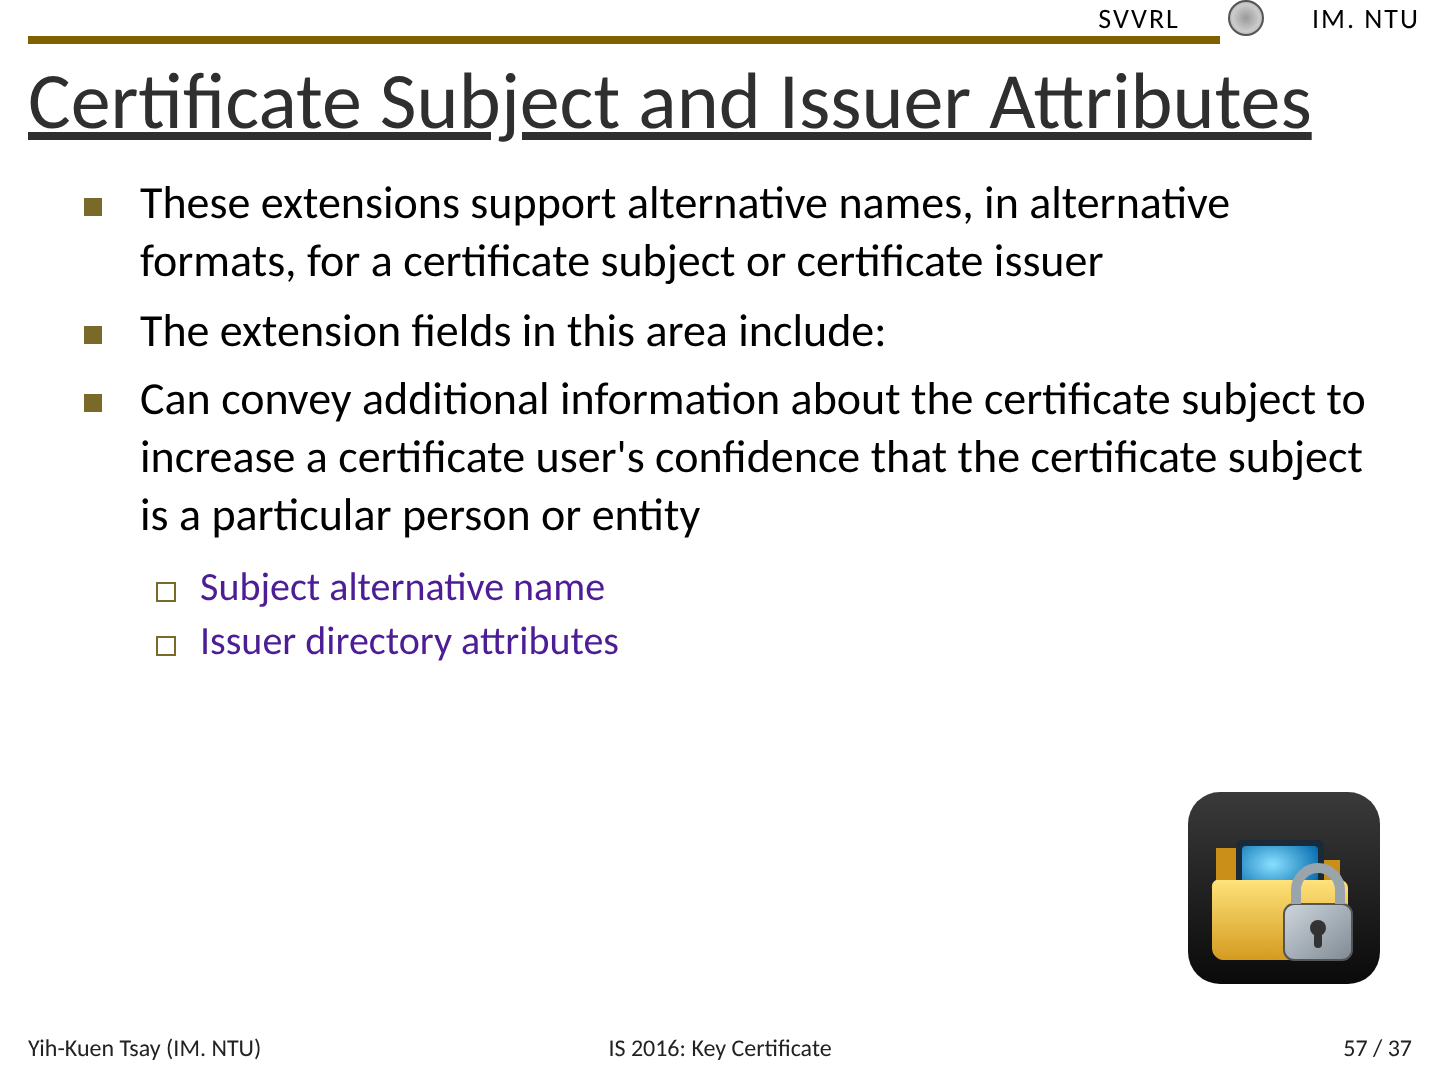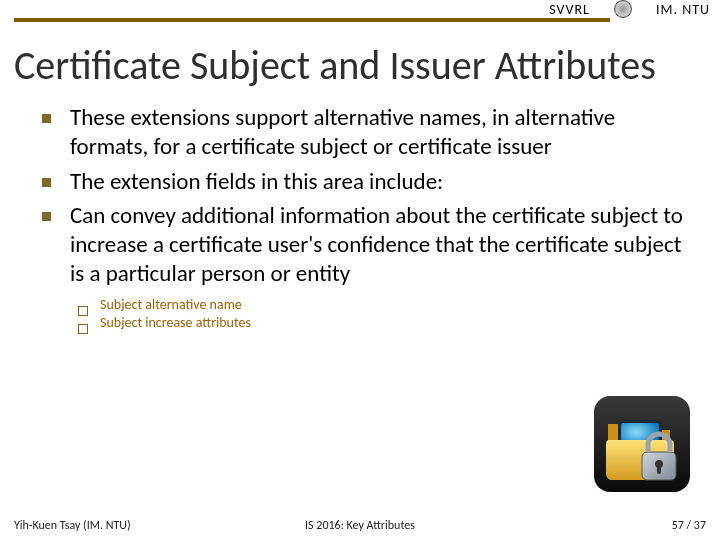--- a/index.html
+++ b/index.html
@@ -37,26 +37,27 @@
     letter-spacing: 1px;
   }
   .header-labels .logo {
     width: 18px; height: 18px;
     border: 1px solid #555;
     border-radius: 50%;
     display: inline-block;
     background: radial-gradient(circle at 50% 50%, #999 0%, #ccc 60%, #888 100%);
   }
   .title {
-    margin-top: 37px;
+    margin-top: 22px;
     padding: 2px 14px 6px 14px;
     font-size: 40px;
     font-weight: 400;
     color: #2f2f2f;
     line-height: 1.05;
+    text-decoration: underline;
   }
   .content {
     padding: 10px 36px 0 48px;
   }
   ul.bullets {
     list-style: none;
   }
   ul.bullets > li {
     position: relative;
     font-size: 23px;
@@ -74,24 +75,24 @@
     height: 9px;
     background: #7a6a2a;
   }
   ul.sub {
     list-style: none;
     margin-top: 8px;
     margin-left: 30px;
   }
   ul.sub > li {
     position: relative;
-    font-size: 14px;
+    font-size: 20px;
     line-height: 1.35;
     padding-left: 22px;
-    color: #a16207;
+    color: #4c1d95;
   }
   ul.sub > li::before {
     content: "";
     position: absolute;
     left: 0;
     top: 10px;
     width: 8px;
     height: 8px;
     border: 1px solid #7a6a2a;
     background: transparent;
@@ -134,21 +135,21 @@
 <h1 class="title">Certificate Subject and Issuer Attributes</h1>
 
 <div class="content">
   <ul class="bullets">
     <li>These extensions support alternative names, in alternative formats, for a certificate subject or certificate issuer</li>
     <li>The extension fields in this area include:</li>
     <li>Can convey additional information about the certificate subject to increase a certificate user's confidence that the certificate subject is a particular person or entity</li>
   </ul>
   <ul class="sub">
     <li>Subject alternative name</li>
-    <li>Subject increase attributes</li>
+    <li>Issuer directory attributes</li>
   </ul>
 </div>
 
 <div class="clipart">
   <svg viewBox="0 0 100 100" width="100" height="100">
     <defs>
       <linearGradient id="g1" x1="0" y1="0" x2="0" y2="1">
         <stop offset="0" stop-color="#3a3a3a"></stop>
         <stop offset="1" stop-color="#0a0a0a"></stop>
       </linearGradient>
@@ -177,15 +178,15 @@
 
     <rect x="50" y="58" width="34" height="28" rx="5" fill="url(#g3)" stroke="#555" stroke-width="1"></rect>
     <path d="M56 58 v-7 a11 11 0 0 1 22 0 v7" fill="none" stroke="#9aa4ad" stroke-width="5"></path>
     <circle cx="67" cy="70" r="4" fill="#333"></circle>
     <rect x="65" y="72" width="4" height="8" rx="2" fill="#333"></rect>
   </svg>
 </div>
 
 <div class="footer">
   <span class="left">Yih-Kuen Tsay (IM. NTU)</span>
-  <span class="mid">IS 2016: Key Attributes</span>
+  <span class="mid">IS 2016: Key Certificate</span>
   <span class="right">57 / 37</span>
 </div>
 
 </body></html>

